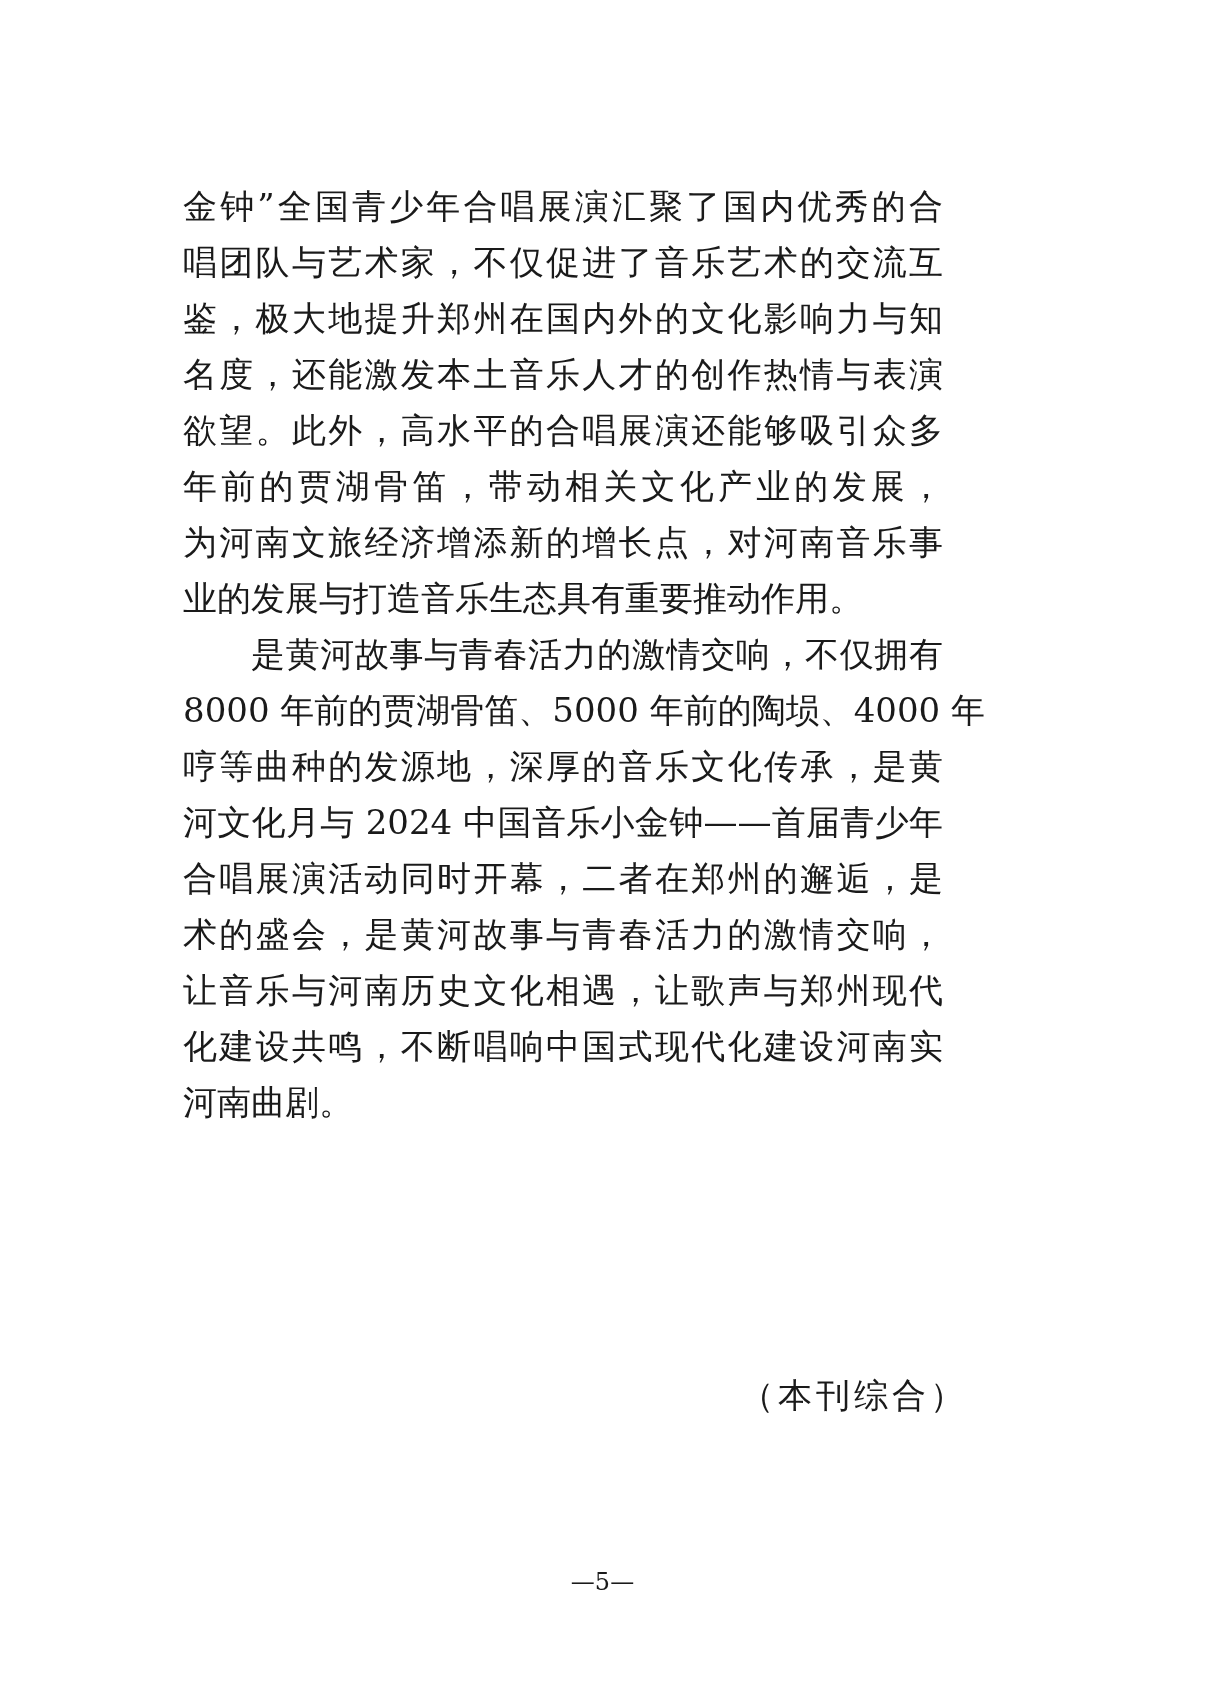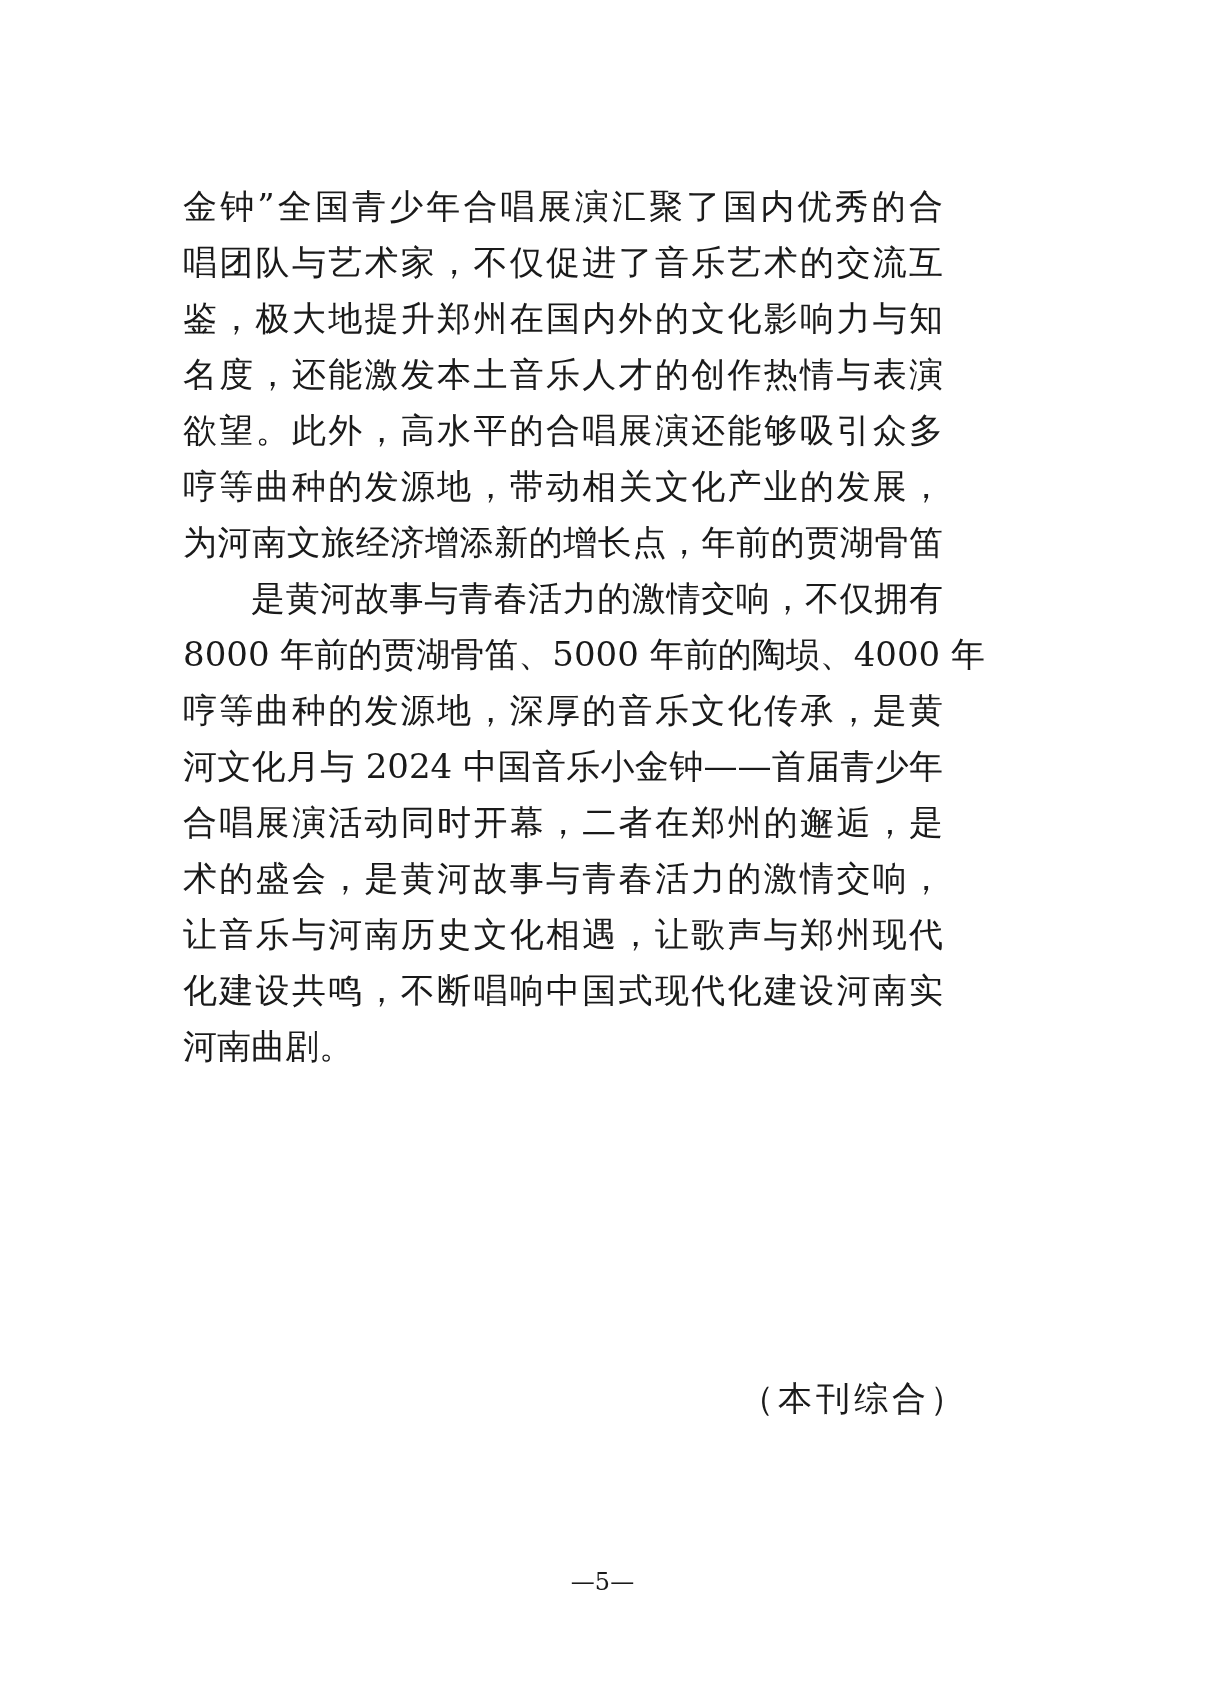--- a/index.html
+++ b/index.html
@@ -52,20 +52,21 @@
     box-sizing: border-box;
   }
   .credit {
     position: absolute;
     left: 740px;
     top: 1370px;
     font-size: 34px;
     line-height: 56px;
     letter-spacing: 4px;
     color: #1a1a1a;
+    font-family: Liberation Mono, monospace;
   }
   .page-number {
     position: absolute;
     left: 0;
     width: 1205px;
     top: 1567px;
     text-align: center;
     font-size: 24px;
     line-height: 30px;
     color: #1a1a1a;
@@ -86,24 +87,27 @@
     <div class="line">
         <span class="txt">鉴，极大地提升郑州在国内外的文化影响力与知</span>
       </div>
     <div class="line">
         <span class="txt">名度，还能激发本土音乐人才的创作热情与表演</span>
       </div>
     <div class="line">
         <span class="txt">欲望。此外，高水平的合唱展演还能够吸引众多</span>
       </div>
     <div class="line">
-        <span class="txt">哼等曲种的发源地，带动相关文化产业的发展，</span>
+        <span class="txt">年前的贾湖骨笛，带动相关文化产业的发展，</span>
       </div>
     <div class="line">
-        <span class="txt">为河南文旅经济增添新的增长点，年前的贾湖骨笛</span>
+        <span class="txt">为河南文旅经济增添新的增长点，对河南音乐事</span>
+      </div>
+    <div class="line last">
+        <span class="txt">业的发展与打造音乐生态具有重要推动作用。</span>
       </div>
 
     <div class="line indent">
         <span class="txt">是黄河故事与青春活力的激情交响，不仅拥有</span>
       </div>
     <div class="line">
         <span class="txt">8000 年前的贾湖骨笛、5000 年前的陶埙、4000 年</span>
       </div>
     <div class="line">
         <span class="txt">哼等曲种的发源地，深厚的音乐文化传承，是黄</span>

